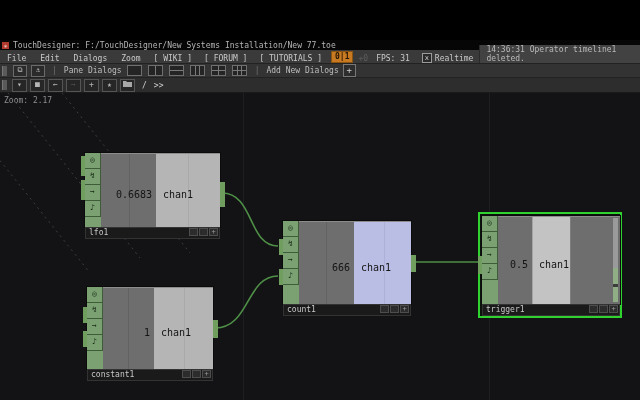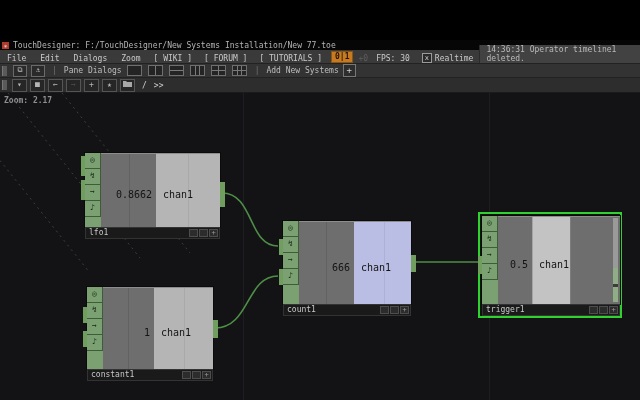--- a/index.html
+++ b/index.html
@@ -49,41 +49,41 @@
   .navbar{position:absolute;left:0;top:38px;width:640px;height:15px;background:#2d2d2d;
           display:flex;align-items:center;font-size:8px;color:#bdbdbd;gap:3px;
           border-bottom:1px solid #1a1a1a;box-sizing:border-box;}
   .tbtn{width:13px;height:11px;border:1px solid #555;background:#262626;color:#b5b5b5;
         font-size:8px;line-height:10px;text-align:center;flex:0 0 auto;}
   .tbtn.dis{color:#4e4e4e;}
   .path{color:#cfcfcf;margin-left:4px;}
   
   .network{position:absolute;left:0;top:53px;width:640px;height:347px;background:#131316;overflow:hidden;}
   .gridv{position:absolute;top:0;bottom:0;width:1px;background:#1d1d22;}
-  .zoomlabel{position:absolute;left:4px;top:3px;font-size:8px;color:#8f8f8f;font-weight:bold;}
+  .zoomlabel{position:absolute;left:4px;top:3px;font-size:8px;color:#8f8f8f;}
   svg.wires{position:absolute;left:0;top:0;pointer-events:none;}
   
   .node{position:absolute;box-sizing:border-box;}
   .node-inner{position:relative;border:1px solid #0b0b0b;background:#191919;}
   .selbox{border:2px solid #2fd22f;padding:1px;background:#0c120c;}
   .flags{position:absolute;left:0;top:0;bottom:0;width:16px;background:#7ba173;
          display:flex;flex-direction:column;z-index:2;}
   .flag{height:15px;border-bottom:1px solid #3f5c39;border-right:1px solid #3f5c39;
         color:#162913;font-size:8px;line-height:14px;text-align:center;cursor:pointer;}
   .body{position:absolute;left:16px;top:0;bottom:0;right:0;display:flex;border-top:1px solid #8d8d8d;}
   .col{height:100%;position:relative;}
   .colline{position:absolute;top:0;bottom:0;width:1px;opacity:.55;}
   .valueline{position:absolute;left:16px;right:0;top:55%;transform:translateY(-50%);
              display:flex;font-size:10px;color:#141414;z-index:3;white-space:nowrap;}
   .valueline .val{text-align:right;padding-right:6px;}
   .valueline .chan{padding-left:5px;}
   .intab{position:absolute;left:-4px;width:4px;background:#6f9e5e;z-index:4;}
   .outtab{position:absolute;right:-5px;width:5px;background:#6f9e5e;z-index:4;}
   .namestrip{position:absolute;left:0;right:0;bottom:-12px;height:12px;background:#1a1a1a;
-             border:1px solid #333;box-sizing:border-box;display:flex;align-items:center;
+             border:1px solid #333;box-sizing:border-box;display:flex;
              justify-content:space-between;padding:0 1px 0 3px;z-index:5;}
   .nodename{font-size:8px;color:#c8c8c8;line-height:10px;}
   .stripbtns{display:flex;gap:1px;}
   .stripbtn{width:9px;height:8px;background:#2c2c2c;border:1px solid #4d4d4d;color:#9a9a9a;
             font-size:7px;line-height:7px;text-align:center;box-sizing:border-box;}
   .scrollbar{position:absolute;right:2px;top:2px;bottom:2px;width:5px;z-index:4;
              background:linear-gradient(0deg,#8fae85 0 18%,#3c3c3c 18% 22%,#8fae85 22% 40%,#9a9a9a 40% 100%);}
 </style>
 </head>
 <body>
@@ -98,42 +98,42 @@
   <div class="menubar">
     <span class="mitem">File</span>
     <span class="mitem">Edit</span>
     <span class="mitem">Dialogs</span>
     <span class="mitem">Zoom</span>
     <span class="mlink">[ WIKI ]</span>
     <span class="mlink">[ FORUM ]</span>
     <span class="mlink">[ TUTORIALS ]</span>
     <span class="badge">0|1</span>
     <span class="dim">+0</span>
-    <span class="fps"><span>FPS:</span>&nbsp;<span>30</span></span>
+    <span class="fps"><span>FPS:</span>&nbsp;<span>31</span></span>
     <span class="rt">
       <span class="cb">x</span>
       <span>Realtime</span>
     </span>
     <span class="statusstrip">14:36:31 Operator timeline1 deleted.</span>
   </div>
 
   <div class="panebar">
     <span class="grip"></span>
     <span class="sqbtn">⧉</span>
     <span class="sqbtn">⚓</span>
     <span class="vsep">|</span>
     <span>Pane Dialogs</span>
     <span class="preset"></span>
     <span class="preset p2"></span>
     <span class="preset p3"></span>
     <span class="preset p4"></span>
     <span class="preset p5"></span>
     <span class="preset p6"></span>
     <span class="vsep">|</span>
-    <span>Add New Systems</span>
+    <span>Add New Dialogs</span>
     <span class="addbtn">+</span>
   </div>
 
   <div class="navbar">
     <span class="grip"></span>
     <span class="tbtn">▾</span>
     <span class="tbtn">■</span>
     <span class="tbtn">←</span>
     <span class="tbtn dis">→</span>
     <span class="tbtn">+</span>
@@ -169,21 +169,21 @@
         </div>
         <div class="body">
           <div class="col" style="width:55px;background:#6e6e6e">
               <span class="colline" style="left:28px;background:#5a5a5a"></span>
             </div>
           <div class="col" style="flex:1;background:#b5b5b5">
               <span class="colline" style="left:32px;background:#9e9e9e"></span>
             </div>
         </div>
         <div class="valueline">
-          <span class="val" style="width:51px">0.8662</span>
+          <span class="val" style="width:51px">0.6683</span>
           <span class="chan">chan1</span>
         </div>
         <div class="intab" style="top:3px;height:20px"></div>
         <div class="intab" style="top:27px;height:20px"></div>
         <div class="outtab" style="top:29px;height:25px"></div>
         <div class="namestrip">
           <span class="nodename">lfo1</span>
           <span class="stripbtns">
             <span class="stripbtn"></span>
             <span class="stripbtn"></span>

